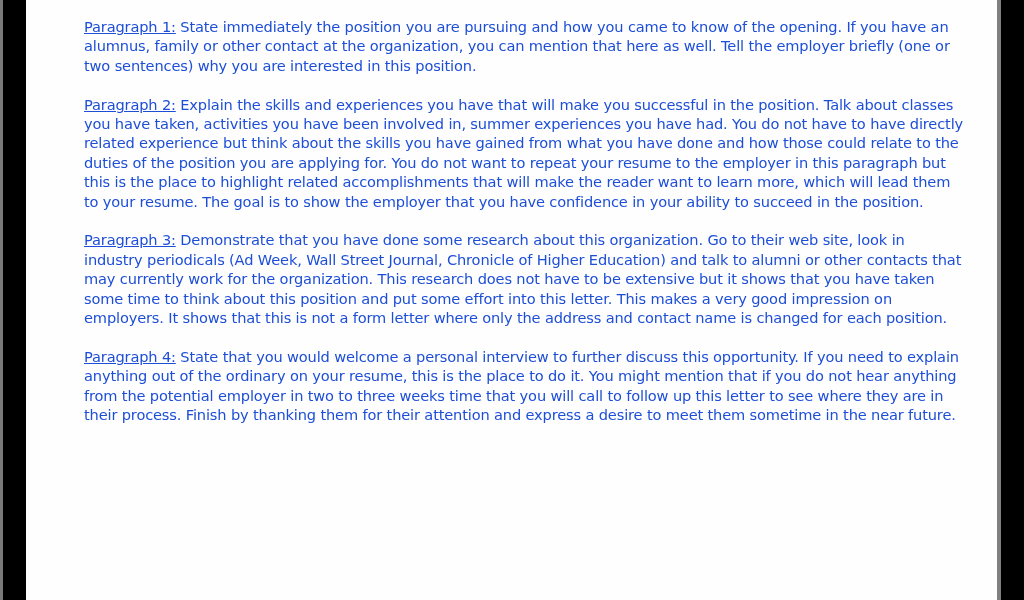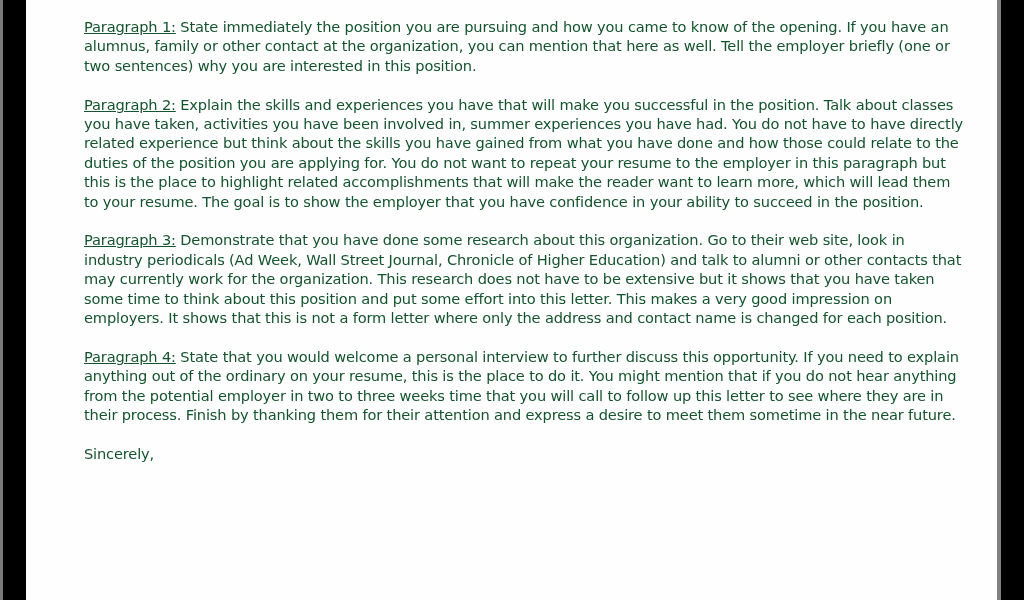--- a/index.html
+++ b/index.html
@@ -11,37 +11,36 @@
   .edge-left-gray { position: absolute; left: 0; top: 0; width: 3px; height: 600px; background: #7a7a7a; }
   .edge-left-black { position: absolute; left: 3px; top: 0; width: 23px; height: 600px; background: #000; }
   .page {
     position: absolute; left: 26px; top: 0; width: 971px; height: 600px;
     background: #fefefe; overflow: hidden;
   }
   .edge-right-gray { position: absolute; left: 997px; top: 0; width: 4px; height: 600px; background: #808080; }
   .edge-right-black { position: absolute; left: 1001px; top: 0; width: 23px; height: 600px; background: #000; }
   .content {
     position: absolute; left: 58px; top: 17px; width: 880px;
-    font-size: 14.6px; line-height: 19.4px; color: #14532d;
+    font-size: 14.6px; line-height: 19.4px; color: #1d4ed8;
     letter-spacing: -0.15px;
   }
   .para { margin: 0 0 19.4px 0; }
   .para-label { text-decoration: underline; }
   .closing { margin: 0 0 19px 0; }
 </style>
 </head>
 <body>
 
 <div class="edge-left-gray"></div>
 <div class="edge-left-black"></div>
 
 <div class="page">
   <div class="content">
     <p class="para"><span class="para-label">Paragraph 1:</span><span> State immediately the position you are pursuing and how you came to know of the opening. If you have an alumnus, family or other contact at the organization, you can mention that here as well. Tell the employer briefly (one or two sentences) why you are interested in this position.</span></p>
     <p class="para"><span class="para-label">Paragraph 2:</span><span> Explain the skills and experiences you have that will make you successful in the position. Talk about classes you have taken, activities you have been involved in, summer experiences you have had. You do not have to have directly related experience but think about the skills you have gained from what you have done and how those could relate to the duties of the position you are applying for. You do not want to repeat your resume to the employer in this paragraph but this is the place to highlight related accomplishments that will make the reader want to learn more, which will lead them to your resume. The goal is to show the employer that you have confidence in your ability to succeed in the position.</span></p>
     <p class="para"><span class="para-label">Paragraph 3:</span><span> Demonstrate that you have done some research about this organization. Go to their web site, look in industry periodicals (Ad Week, Wall Street Journal, Chronicle of Higher Education) and talk to alumni or other contacts that may currently work for the organization. This research does not have to be extensive but it shows that you have taken some time to think about this position and put some effort into this letter. This makes a very good impression on employers. It shows that this is not a form letter where only the address and contact name is changed for each position.</span></p>
     <p class="para"><span class="para-label">Paragraph 4:</span><span> State that you would welcome a personal interview to further discuss this opportunity. If you need to explain anything out of the ordinary on your resume, this is the place to do it. You might mention that if you do not hear anything from the potential employer in two to three weeks time that you will call to follow up this letter to see where they are in their process. Finish by thanking them for their attention and express a desire to meet them sometime in the near future.</span></p>
-    <p class="closing">Sincerely,</p>
   </div>
 </div>
 
 <div class="edge-right-gray"></div>
 <div class="edge-right-black"></div>
 
 </body></html>

